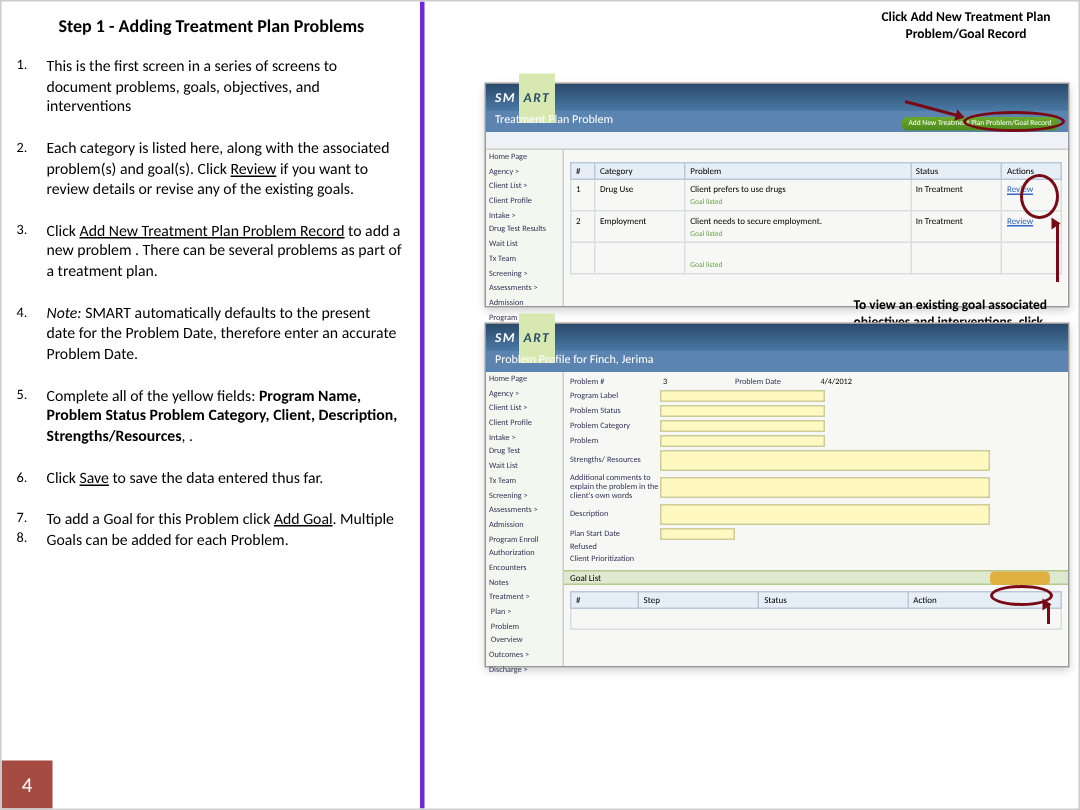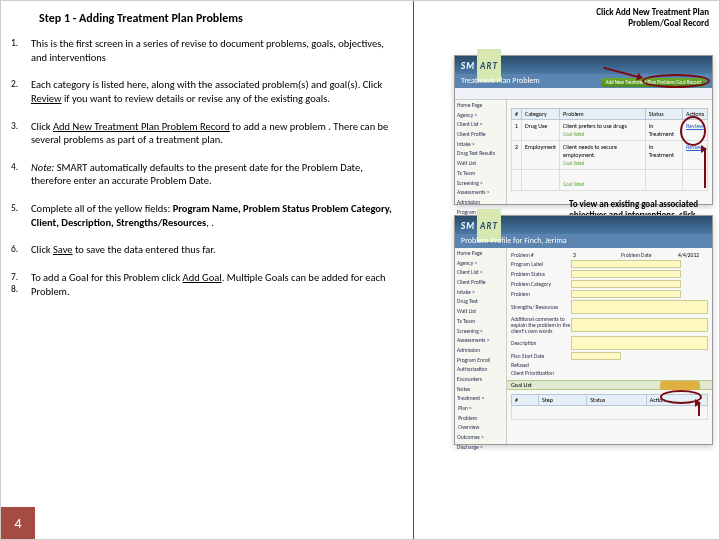--- a/index.html
+++ b/index.html
@@ -9,22 +9,22 @@
     background: #fff;
     border: 1px solid #ccc;
     position: relative;
     overflow: hidden;
   }
   .page {
     display: flex;
     width: 100%; height: 100%;
   }
   .left {
-    width: 413px;
-    border-right: 1px solid #6d28d9;
+    width: 282px;
+    border-right: 3px solid #6d28d9;
     padding: 10px 12px 7px 10px;
     position: relative;
   }
   .right {
     flex: 1;
     position: relative;
     padding: 10px 6px;
   }
   .step-title {
     font-size: 12px;
@@ -177,21 +177,21 @@
 </head>
 <body>
 
 <div class="page">
 
   <div class="left">
     <div class="step-title">Step 1 -  Adding Treatment Plan Problems</div>
     <ol class="instr-list">
         <li>
           <span class="instr-num">1.</span>
-          <span class="instr-text">This is the first screen in a series of revise to document problems, goals, objectives, and interventions</span>
+          <span class="instr-text">This is the first screen in a series of screens to document problems, goals, objectives, and interventions</span>
         </li>
         <li>
           <span class="instr-num">2.</span>
           <span class="instr-text">Each category is listed here, along with the associated problem(s) and goal(s). Click <span class="u">Review</span> if you want to review details or revise any of the existing goals.</span>
         </li>
         <li>
           <span class="instr-num">3.</span>
           <span class="instr-text">Click <span class="u">Add New Treatment Plan Problem Record</span> to add a new problem .  There can be several problems as part of a treatment plan.</span>
         </li>
         <li>
@@ -209,21 +209,21 @@
         <li>
           <span class="instr-num">7.<br>8.</span>
           <span class="instr-text">To add a Goal for this Problem click <span class="u">Add Goal</span>. Multiple Goals can be added for each Problem.</span>
         </li>
       </ol>
     <div class="pagenum">4</div>
   </div>
 
   <div class="right">
 
-    <div class="callout" style="right:10px; top:6px; width:130px; text-align:right;">Click Add New Treatment Plan Problem/Goal Record</div>
+    <div class="callout" style="right:10px; top:6px; width:130px; text-align:center;">Click Add New Treatment Plan Problem/Goal Record</div>
 
     <div class="shot shot1">
       <div class="smart-logo">
         <span>SM</span>
           <span class="ac">ART</span>
       </div>
       <div class="panel-head">Treatment Plan Problem</div>
       <div class="toolbar"></div>
       <div class="body-row">
         <div class="sidenav">

